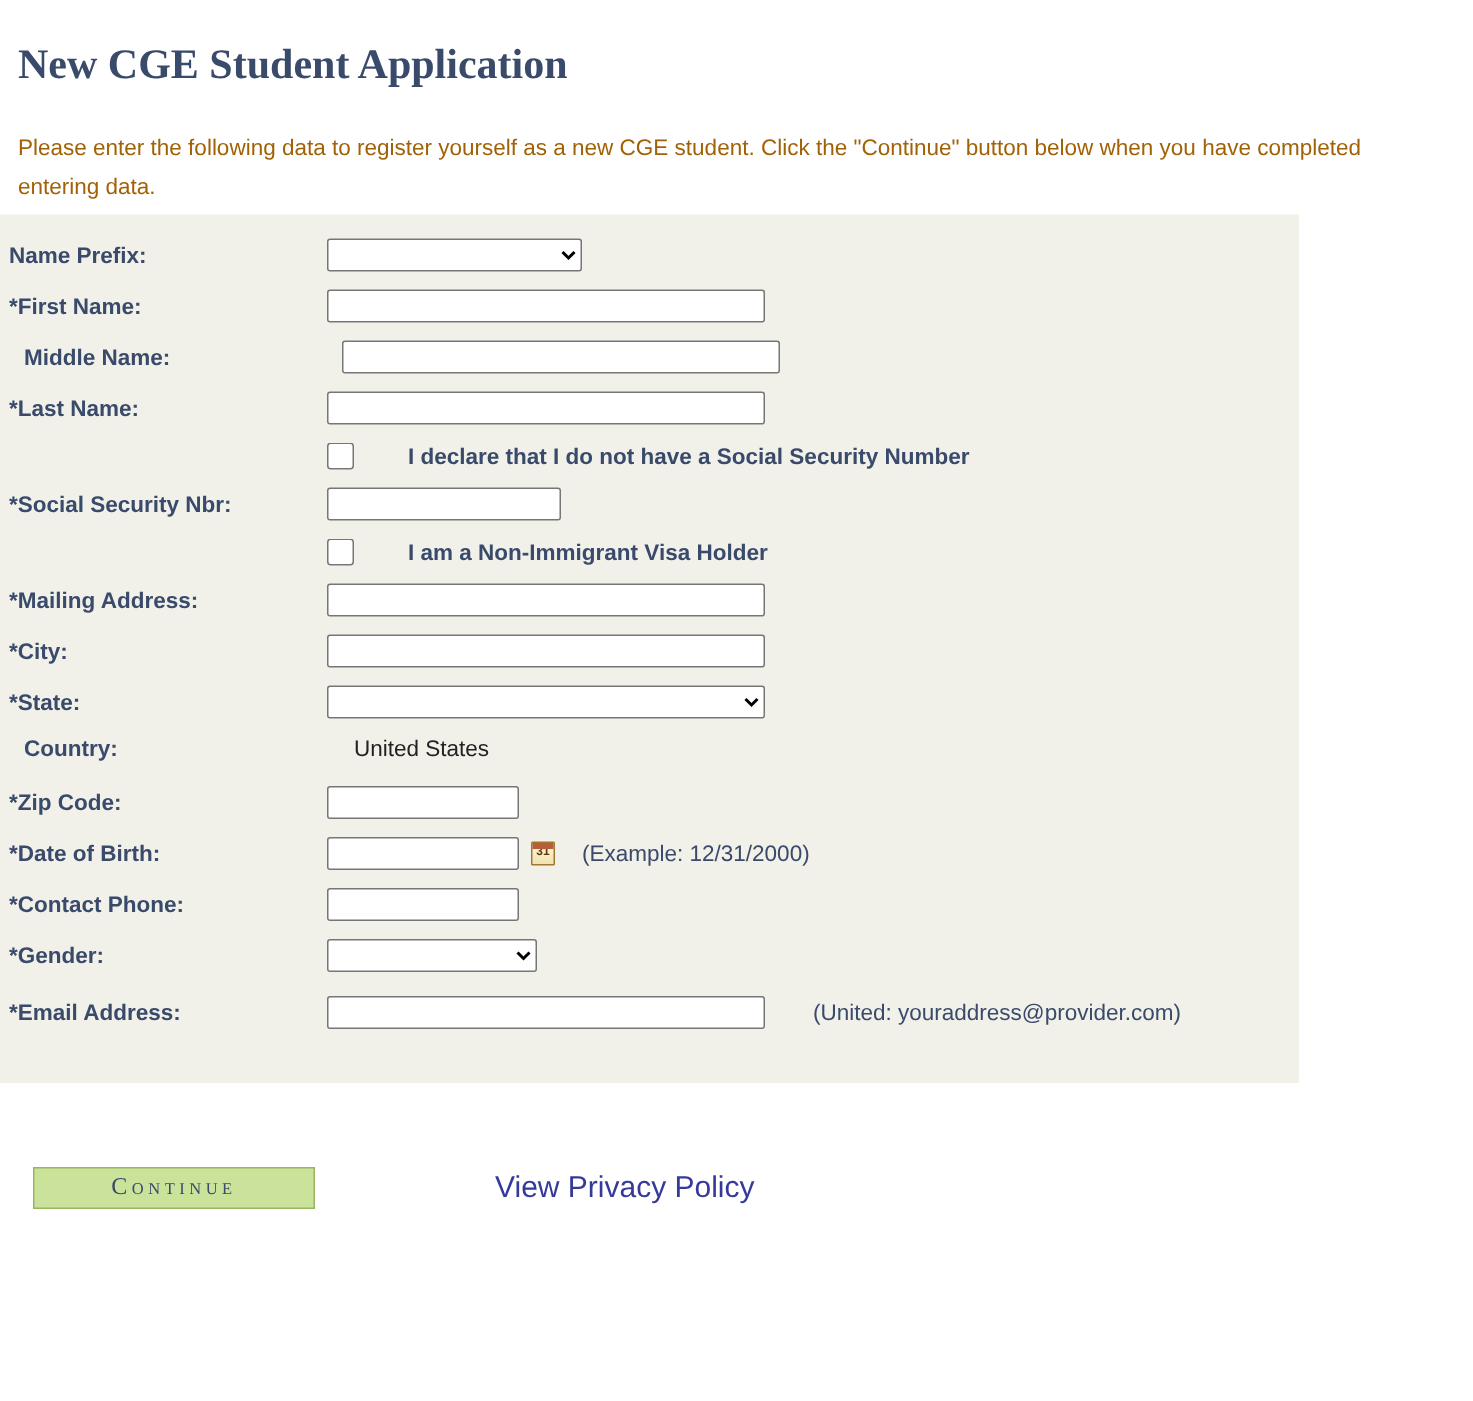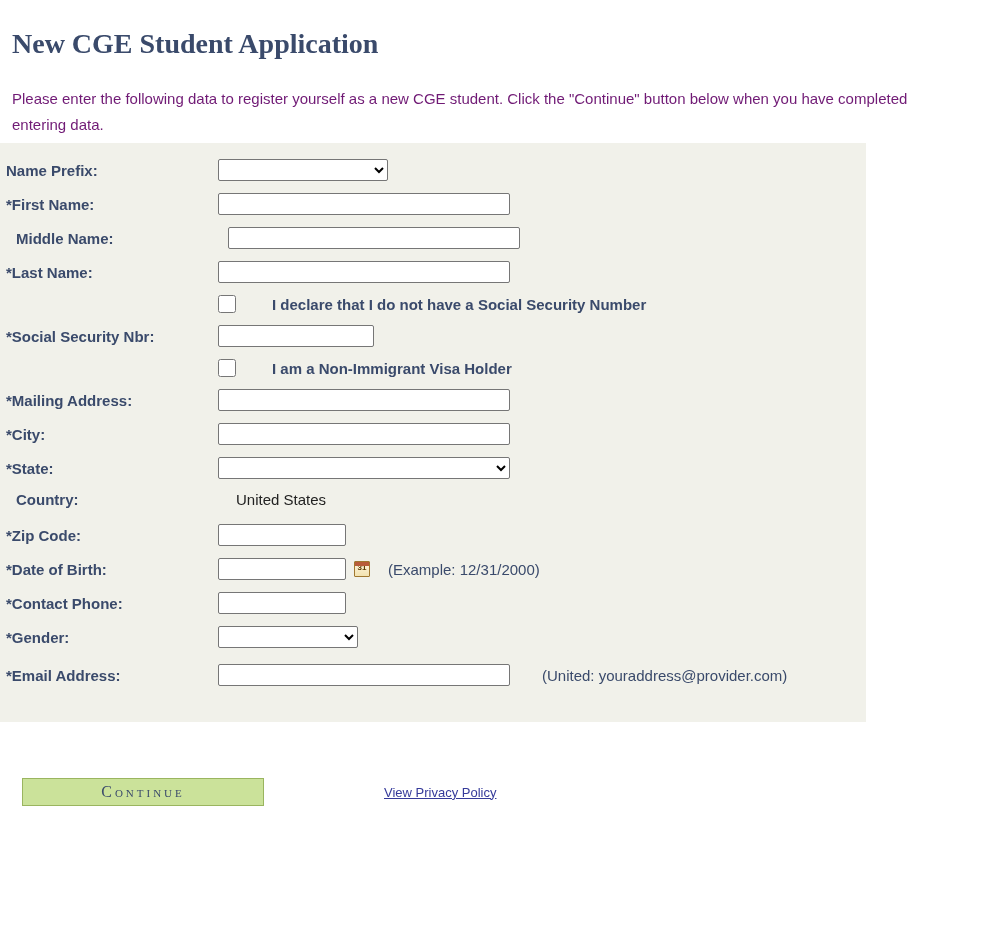--- a/index.html
+++ b/index.html
@@ -15,21 +15,21 @@
     padding: 0 28px 40px 12px;
   }
   h1.page-title {
     font-family: Georgia, 'Times New Roman', serif;
     font-size: 28px;
     color: #3a4a6b;
     font-weight: bold;
     margin: 28px 0 26px 0;
   }
   .intro {
-    color: #701a75;
+    color: #a16207;
     font-size: 15px;
     line-height: 1.7;
     margin: 0 0 6px 0;
   }
   .form-panel {
     background: #f1f1ea;
     padding: 10px 10px 30px 10px;
     width: 872px;
     box-sizing: border-box;
     margin-left: -18px;
@@ -124,36 +124,35 @@
     background: #b85c3a;
   }
   .footer-row {
     display: flex;
     align-items: center;
     margin-top: 56px;
     gap: 120px;
     padding-left: 10px;
   }
   .continue-btn {
-    width: 242px;
+    width: 188px;
     height: 28px;
     background: #cbe29a;
     border: 1px solid #9ab55f;
     color: #3a4a6b;
     font-family: Georgia, 'Times New Roman', serif;
     font-variant: small-caps;
     letter-spacing: 3px;
     font-size: 16px;
     cursor: pointer;
     padding:0;
   }
   .privacy-link {
     color: #353a9a;
-    text-decoration: underline;
-    font-size: 13px;
+    font-size: 20px;
     cursor: pointer;
   }
   .row-spacer { height: 4px; }
 </style>
 </head>
 <body>
 
 <div class="page">
   <h1 class="page-title">New CGE Student Application</h1>
   <p class="intro">Please enter the following data to register yourself as a new CGE student. Click the "Continue" button below when you have completed entering data.</p>

